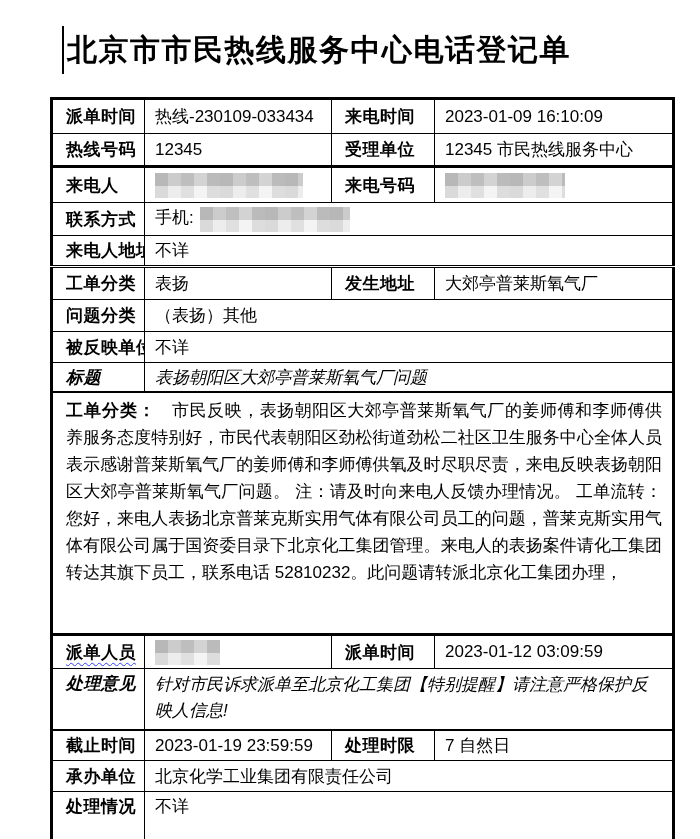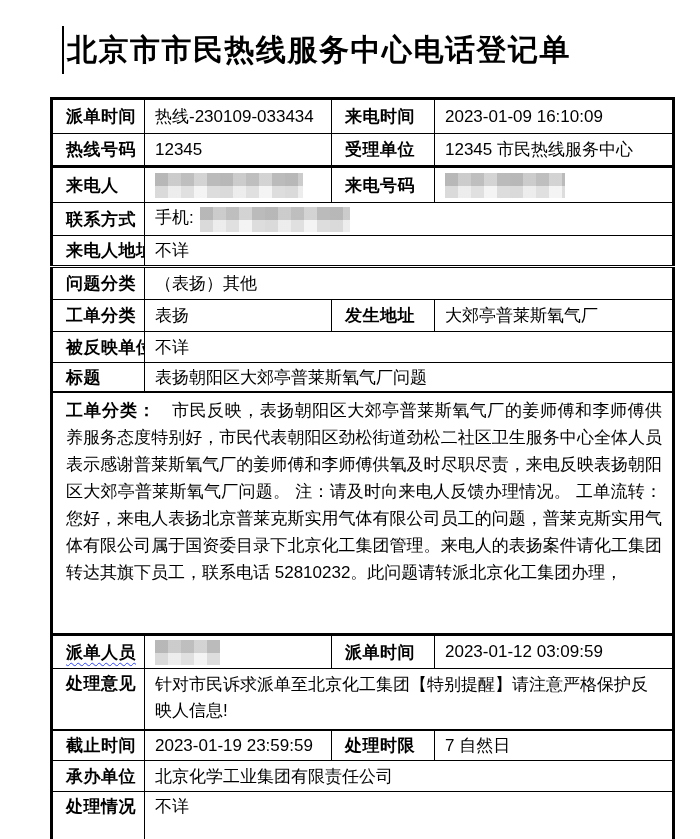--- a/index.html
+++ b/index.html
@@ -23,21 +23,21 @@
   table.reg{border:3px solid #000;border-bottom-width:4px;}
   td{
     border:1px solid #000;font-size:17px;padding:1px 10px;
     overflow:hidden;vertical-align:middle;white-space:nowrap;
   }
   td.lbl{font-weight:700;padding-left:13px;letter-spacing:0.5px;}
   td.wrap{white-space:normal;}
 
   tr.thick td{border-bottom-width:3px;}
   tr.dbl   td{border-bottom:3px double #000;}
-  tr.med   td{border-bottom-width:2px;}
+  tr.med   td{border-bottom-width:2px;font-style:italic;}
 
   tr.h-a td{height:31px}
   tr.h-b td{height:29px}
   tr.h-c td{height:32px}
   tr.h-d td{height:30px}
   tr.h-e td{height:27px}
   tr.h-f td{height:28px}
   tr.h-g td{height:26px}
   tr.h-content td{height:236px}
   tr.h-op td{height:56px}
@@ -116,29 +116,29 @@
       <td class="lbl">联系方式</td>
       <td colspan="3"><span>手机:</span><span class="redact w150"></span></td>
     </tr>
 
     <tr class="h-e dbl">
       <td class="lbl">来电人地址</td>
       <td colspan="3">不详</td>
     </tr>
 
     <tr class="h-b">
-      <td class="lbl">问题分类</td>
-      <td colspan="3">（表扬）其他</td>
-    </tr>
-
-    <tr class="h-b">
       <td class="lbl">工单分类</td>
       <td>表扬</td>
       <td class="lbl">发生地址</td>
       <td>大郊亭普莱斯氧气厂</td>
+    </tr>
+
+    <tr class="h-b">
+      <td class="lbl">问题分类</td>
+      <td colspan="3">（表扬）其他</td>
     </tr>
 
     <tr class="h-f">
       <td class="lbl">被反映单位</td>
       <td colspan="3">不详</td>
     </tr>
 
     <tr class="h-g med">
       <td class="lbl">标题</td>
       <td colspan="3">表扬朝阳区大郊亭普莱斯氧气厂问题</td>

